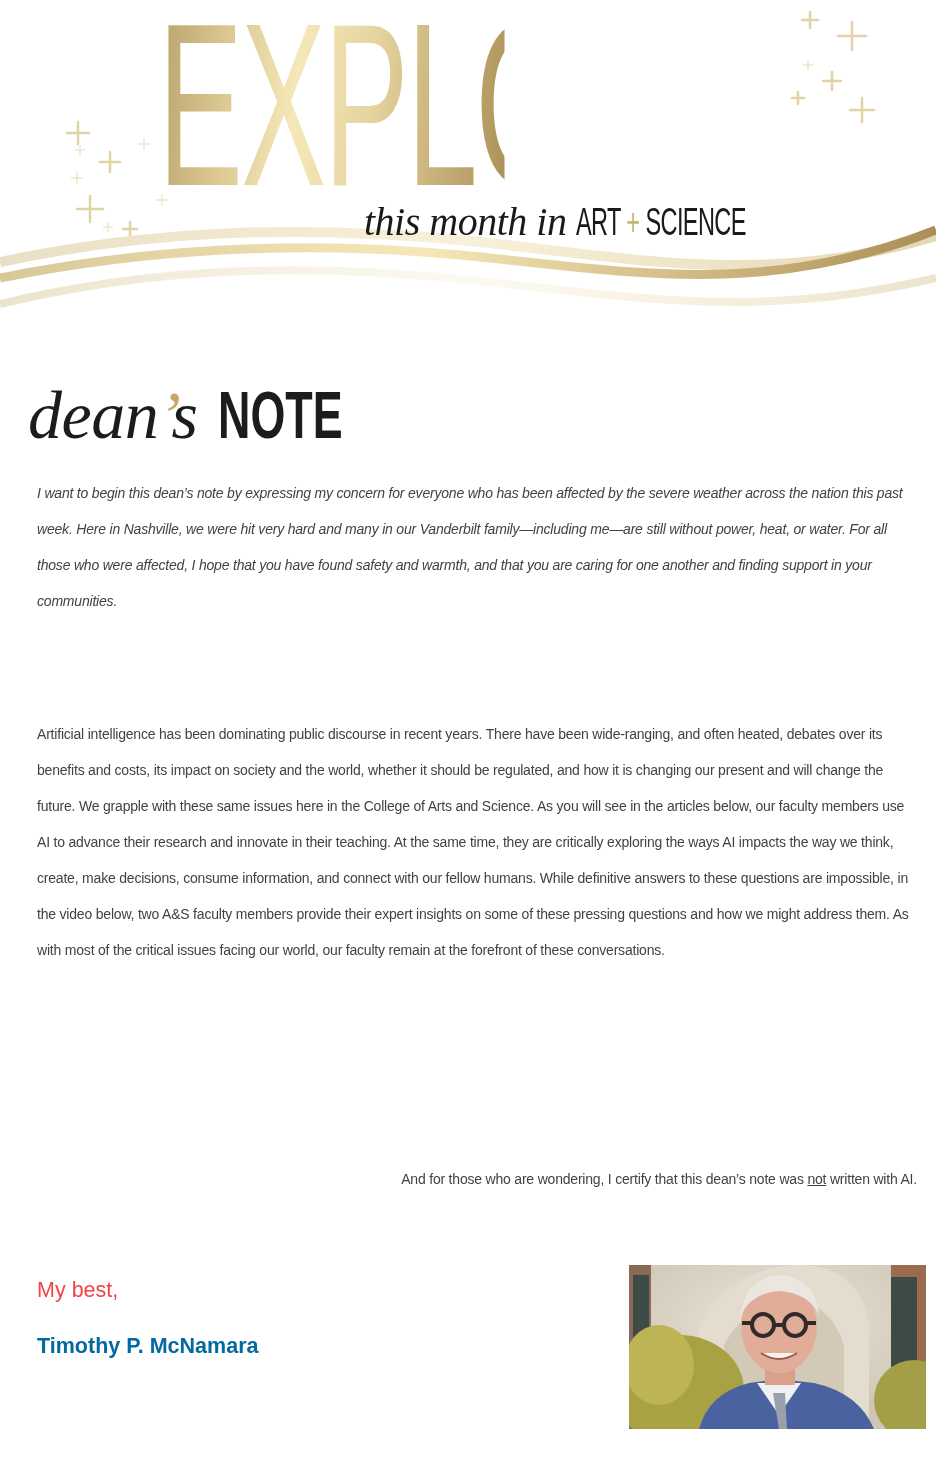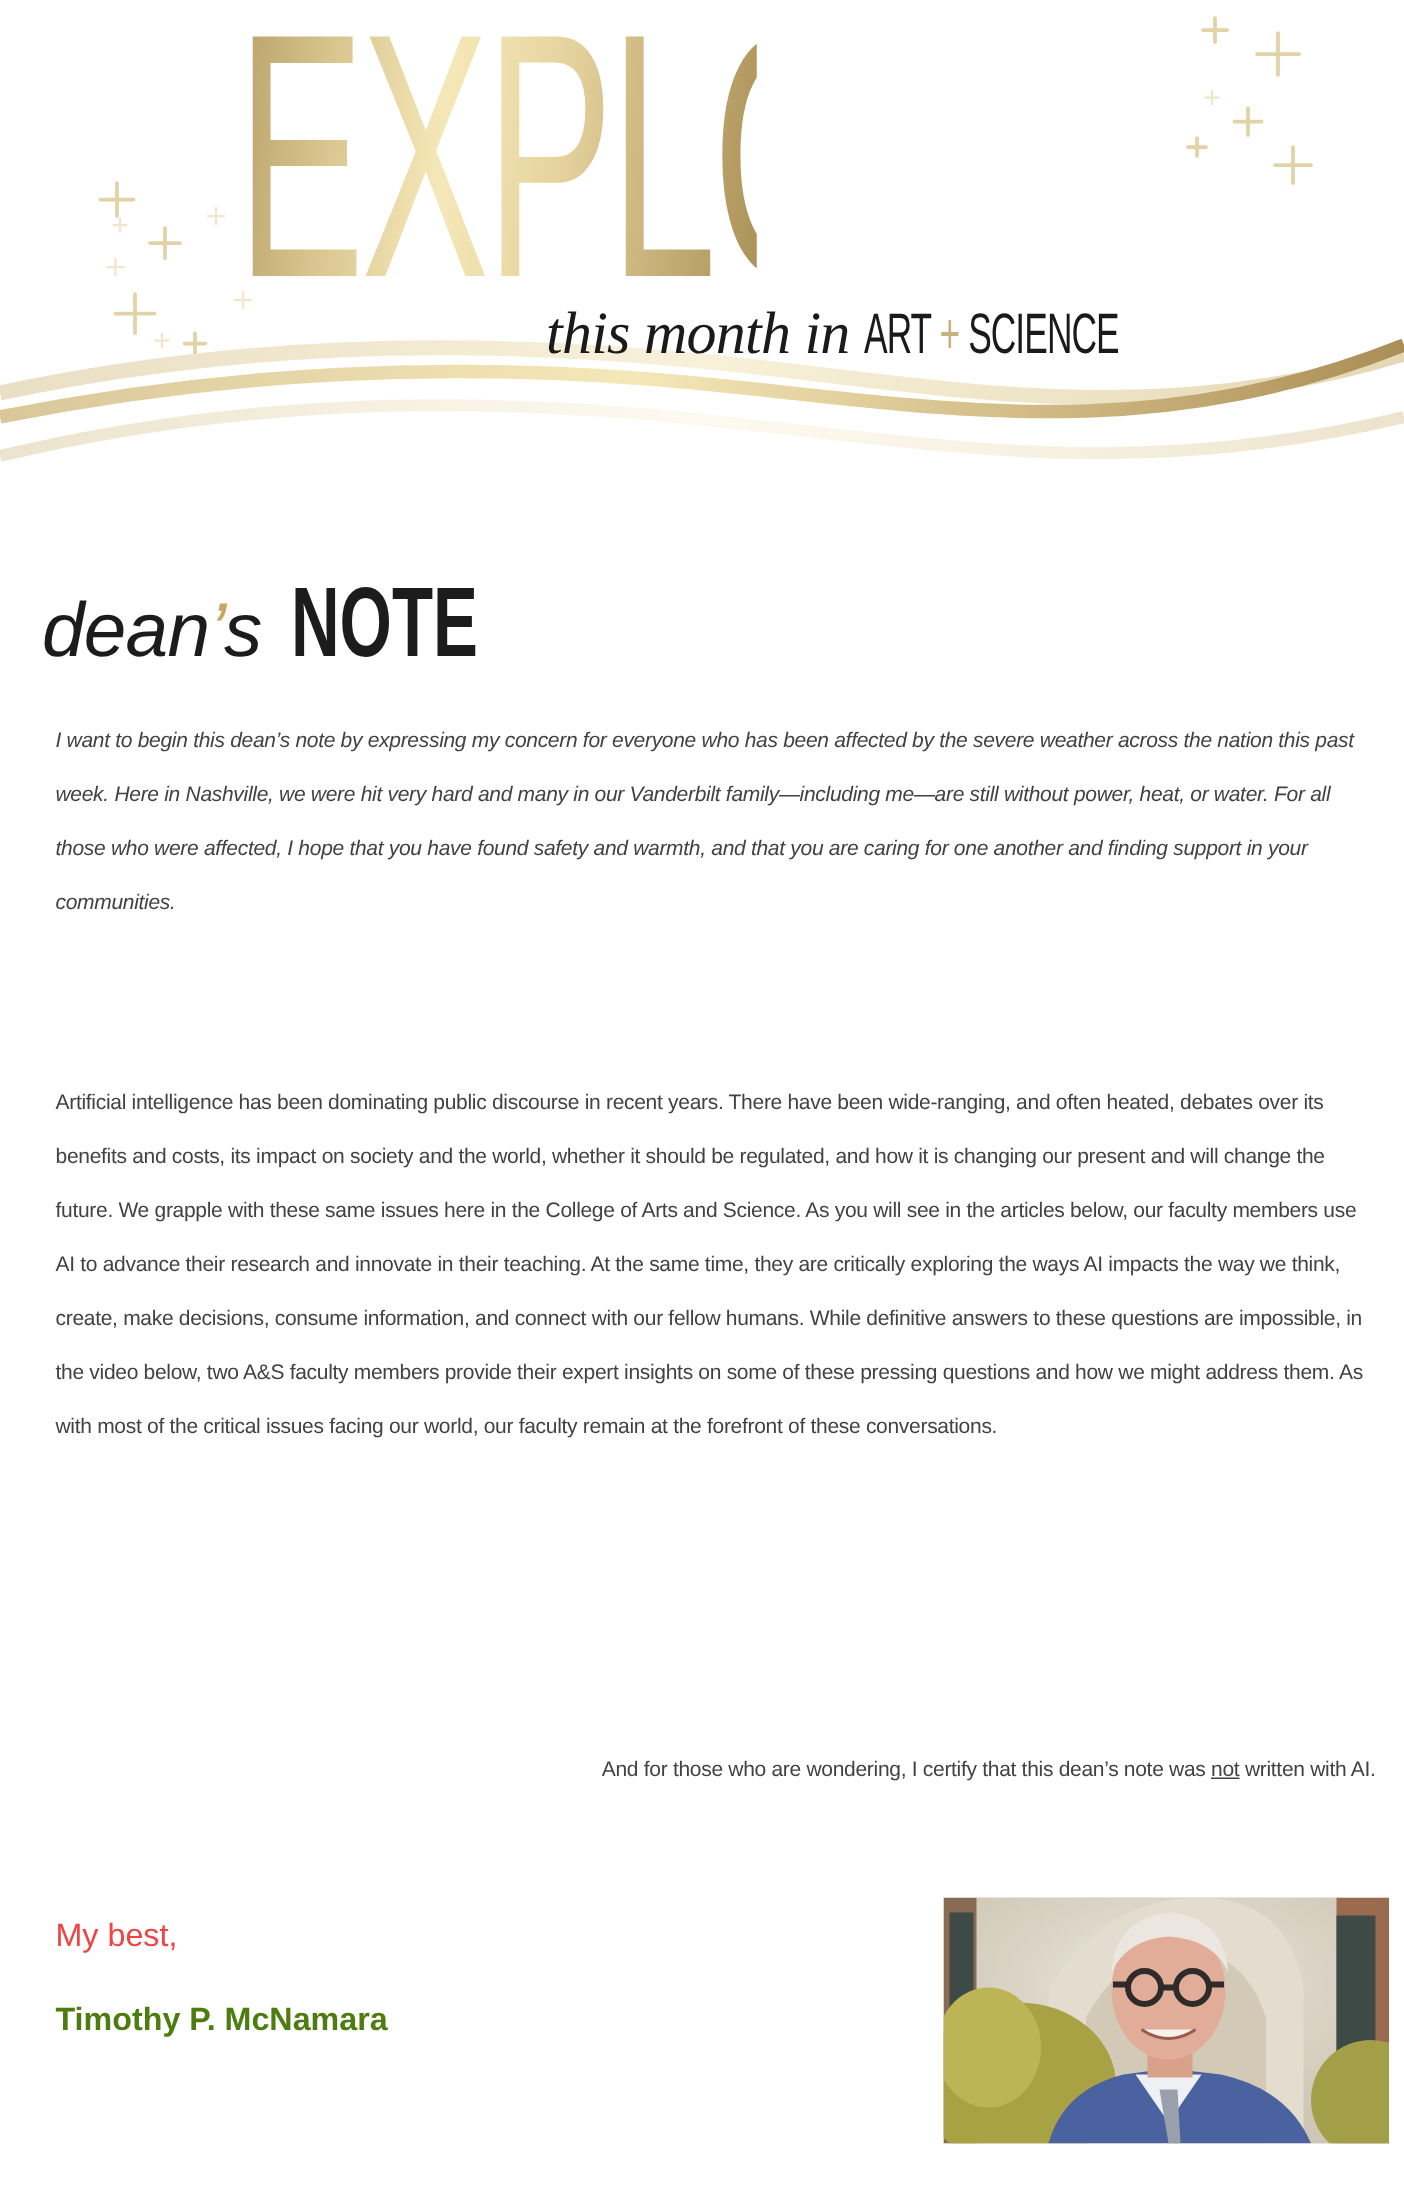--- a/index.html
+++ b/index.html
@@ -71,23 +71,23 @@
       position: absolute;
       left: 28px;
       top: 376px;
       height: 70px;
       display: flex;
       align-items: baseline;
       white-space: nowrap;
       color: #1c1c1c;
     }
     .heading-italic {
-      font-family: Liberation Sans, sans-serif;
+      font-family: Liberation Serif, serif;
       font-style: italic;
-      font-size: 51px;
+      font-size: 68px;
       letter-spacing: -0.5px;
     }
     .heading-apos { color: #c9a760; }
     .heading-caps {
       font-family: "Liberation Sans", sans-serif;
       font-weight: bold;
       font-size: 66px;
       display: inline-block;
       transform: scaleX(0.68);
       transform-origin: left center;
@@ -104,21 +104,21 @@
       letter-spacing: -0.2px;
       margin: 0;
     }
     .p1 { top: 475px; font-style: italic; }
     .p2 { top: 716px; }
     .p3 { top: 1161px; text-align: right; }
     .underline { text-decoration: underline; }
 
     .signoff { position: absolute; left: 37px; font-size: 21.5px; color: #ef4444; margin: 0; line-height: 36px; }
     .s1 { top: 1272px; }
-    .s2 { top: 1328px; font-weight: bold; color: #4d7c0f; }
+    .s2 { top: 1328px; font-weight: bold; color: #0369a1; }
     .s3 { top: 1464px; width: 500px; }
 
     .photo {
       position: absolute;
       left: 629px;
       top: 1265px;
       width: 297px;
       height: 164px;
       overflow: hidden;
       background: #d8d2c4;

